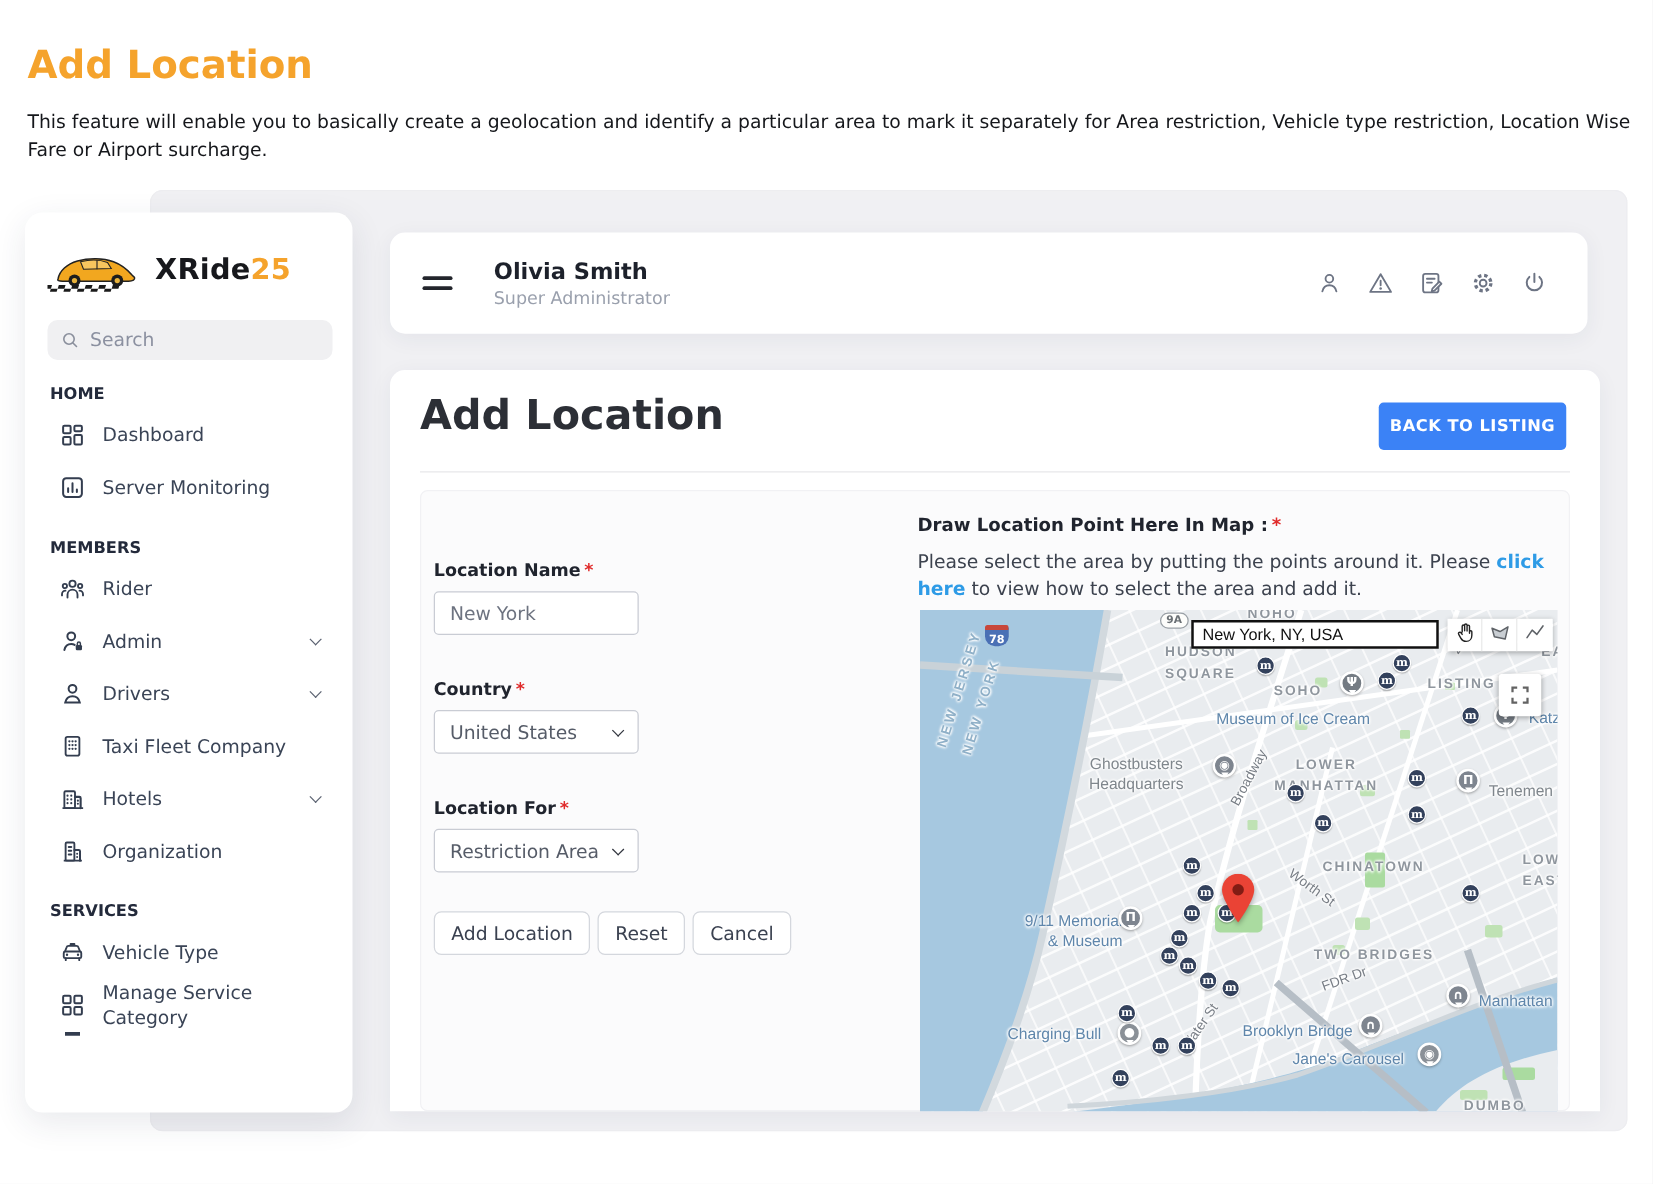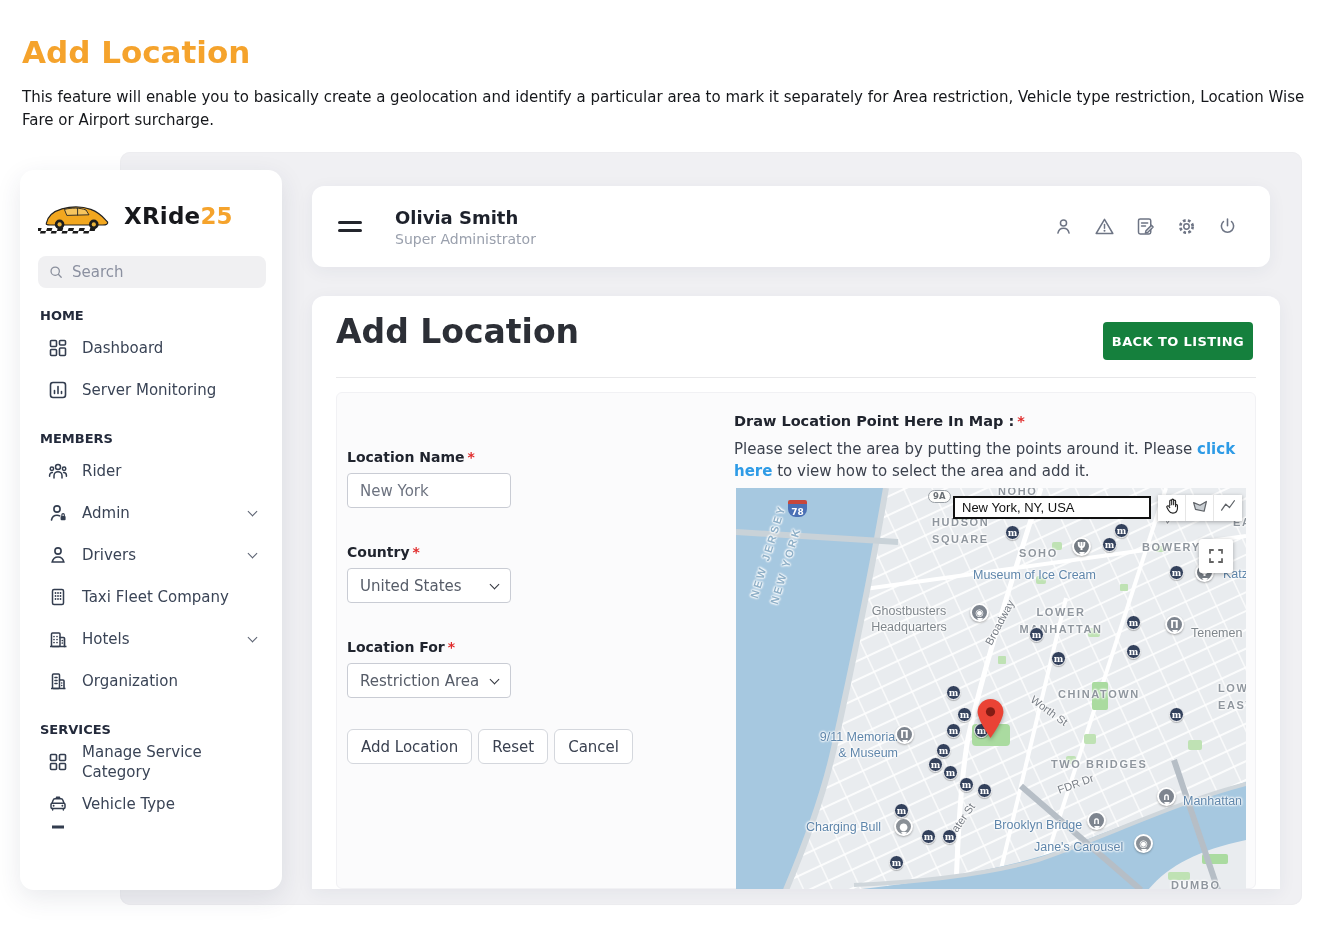--- a/index.html
+++ b/index.html
@@ -35,21 +35,21 @@
   .user-block { margin-left:33px; }
   .user-name { font-size:18px; font-weight:700; color:#1d212b; }
   .user-role { font-size:14px; color:#9aa0ad; margin-top:3px; }
   .top-icons { margin-left:auto; margin-right:32px; display:flex; align-items:center; gap:20px; }
   .top-icons .tico { width:21px; height:21px; color:#6D7484; cursor:pointer; display:flex; }
   .top-icons svg { width:21px; height:21px; }
 
   
   .main-card { position:absolute; left:312px; top:296px; width:968px; height:593px; background:#fff; border-radius:12px 12px 0 0; box-shadow:0 4px 18px rgba(40,45,80,.06); z-index:2; overflow:hidden; }
   .mc-head { position:absolute; left:24px; top:16px; font-size:33px; font-weight:600; color:#2c2f36; }
-  .back-btn { position:absolute; left:791px; top:26px; width:150px; height:38px; background:#15803d; color:#fff; border:0; border-radius:4px; font-size:13px; font-weight:700; letter-spacing:.4px; font-family:inherit; cursor:pointer; }
+  .back-btn { position:absolute; left:791px; top:26px; width:150px; height:38px; background:#3b82f6; color:#fff; border:0; border-radius:4px; font-size:13px; font-weight:700; letter-spacing:.4px; font-family:inherit; cursor:pointer; }
   .mc-divider { position:absolute; left:24px; top:81px; width:920px; height:1px; background:#e8e8ea; }
   .form-panel { position:absolute; left:24px; top:96px; width:920px; height:497px; background:#fbfbfc; border:1px solid #f1f1f4; border-radius:6px; }
 
   .lcol { position:absolute; left:10px; top:20px; width:170px; }
   .f-label { font-size:14px; font-weight:700; color:#20242e; margin-bottom:8px; }
   .req { color:#E02B2B; margin-left:3px; }
   .f-input, .f-select { width:164px; height:35px; border:1px solid #c9ccd4; border-radius:4px; background:#fff; font-size:15px; color:#6d7380; padding:0 12px; font-family:inherit; }
   .f-select { display:flex; align-items:center; justify-content:space-between; cursor:pointer; color:#565c68; }
   .f-select .chev { width:7px; height:7px; border-right:1.8px solid #30343d; border-bottom:1.8px solid #30343d; transform:rotate(45deg); margin-top:-3px; }
   .f-field { margin-bottom:31px;margin-top:36px; }
@@ -235,43 +235,43 @@
               <path d="M3 17.5h14.5"></path>
             </g>
           </svg>
         </span>
         <span>Organization</span>
       </div>
       <div class="nav-section">SERVICES</div>
       <div class="mi">
         <span class="ic">
           <svg viewBox="0 0 20 20">
-            <g fill="none" stroke="currentColor" stroke-width="1.6">
-              <rect x="2.5" y="2.5" width="6" height="6" rx="1"></rect>
-              <rect x="11.5" y="2.5" width="6" height="6" rx="1"></rect>
-              <rect x="2.5" y="11.5" width="6" height="6" rx="1"></rect>
-              <rect x="11.5" y="11.5" width="6" height="6" rx="1"></rect>
-            </g>
-          </svg>
-        </span>
-        <span>Manage Service Category</span>
-      </div>
-      <div class="mi">
-        <span class="ic">
-          <svg viewBox="0 0 20 20">
             <g fill="none" stroke="currentColor" stroke-width="1.5" stroke-linejoin="round">
               <path d="M4 9.2l1.2-3.2a1.8 1.8 0 011.7-1.3h6.2a1.8 1.8 0 011.7 1.3L16 9.2"></path>
               <rect x="3" y="9.2" width="14" height="5.3" rx="1.2"></rect>
               <path d="M5.6 11.8h.01M14.4 11.8h.01" stroke-linecap="round" stroke-width="1.9"></path>
               <path d="M4.6 14.5v1.6M15.4 14.5v1.6" stroke-linecap="round"></path>
               <path d="M8.5 4.7V3.2h3v1.5"></path>
             </g>
           </svg>
         </span>
         <span>Vehicle Type</span>
+      </div>
+      <div class="mi">
+        <span class="ic">
+          <svg viewBox="0 0 20 20">
+            <g fill="none" stroke="currentColor" stroke-width="1.6">
+              <rect x="2.5" y="2.5" width="6" height="6" rx="1"></rect>
+              <rect x="11.5" y="2.5" width="6" height="6" rx="1"></rect>
+              <rect x="2.5" y="11.5" width="6" height="6" rx="1"></rect>
+              <rect x="11.5" y="11.5" width="6" height="6" rx="1"></rect>
+            </g>
+          </svg>
+        </span>
+        <span>Manage Service Category</span>
       </div>
       <div class="mi partial">
         <span class="ic">
           <svg viewBox="0 0 20 20">
             <path d="M4 2h12" stroke="currentColor" stroke-width="3"></path>
           </svg>
         </span>
         <span></span>
       </div>
     </nav>
@@ -488,21 +488,21 @@
           <path d="M0,44 L162,54" stroke="#c9d2d8" stroke-width="6"></path>
           <path d="M510,296 C440,314 362,352 302,372 C252,386 182,394 118,397" fill="none" stroke="#cfd6db" stroke-width="4"></path>
           <path d="M285,298 L405,402" stroke="#b6bec6" stroke-width="6"></path>
           <path d="M438,272 L482,402" stroke="#b6bec6" stroke-width="6"></path>
         </svg>
         <div id="map-labels">
             <div class="ml ml-area" style="left: 262px; top: -5px;">NOHO</div>
             <div class="ml ml-area" style="left: 196px; top: 26px;">HUDSON
 SQUARE</div>
             <div class="ml ml-area" style="left: 283px; top: 57px;">SOHO</div>
-            <div class="ml ml-area" style="left: 406px; top: 51px;">BOWERY</div>
+            <div class="ml ml-area" style="left: 406px; top: 51px;">LISTING</div>
             <div class="ml ml-area" style="left: 497px; top: 26px;">EAS</div>
             <div class="ml ml-poi-blue" style="left: 237px; top: 80px;">Museum of Ice Cream</div>
             <div class="ml ml-poi-blue" style="left: 487px; top: 79px;">Katz</div>
             <div class="ml ml-poi-gray" style="left: 113px; top: 116px; width: 120px; text-align: center;">Ghostbusters
 Headquarters</div>
             <div class="ml ml-area" style="left: 275px; top: 116px; width: 100px; text-align: center;">LOWER
 MANHATTAN</div>
             <div class="ml ml-poi-gray" style="left: 455px; top: 138px;">Tenemen</div>
             <div class="ml ml-area" style="left: 322px; top: 198px;">CHINATOWN</div>
             <div class="ml ml-area" style="left: 482px; top: 192px;">LOW

